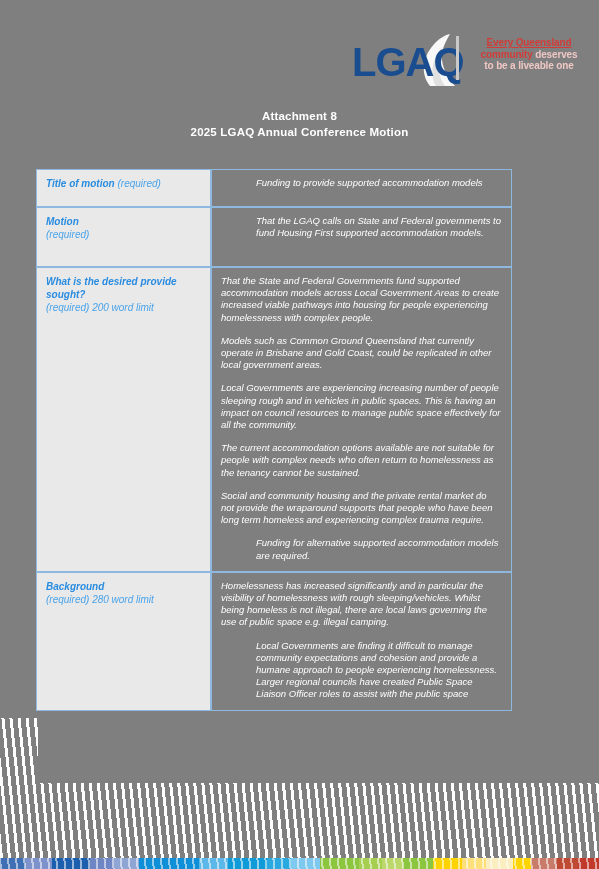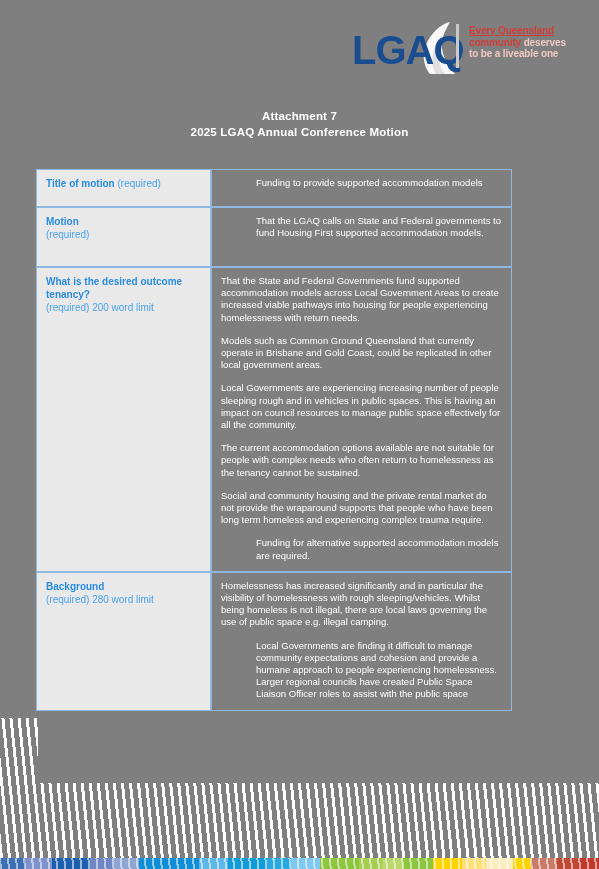--- a/index.html
+++ b/index.html
@@ -14,23 +14,24 @@
     position: relative;
     width: 599px;
     height: 869px;
     background: #7f7f7f;
     overflow: hidden;
   }
 
   
   .header {
     position: absolute;
-    top: 0; left: 0;
+    top: 12px; left: 0;
     width: 589px;
     height: 96px;
+    text-align: center;
   }
   .logo-block {
     position: absolute;
     top: 18px;
     left: 352px;
     width: 230px;
     height: 60px;
   }
   .logo-mark {
     position: absolute;
@@ -97,21 +98,21 @@
 
   
   .motion-table {
     position: absolute;
     top: 169px;
     left: 36px;
     width: 476px;
     border-collapse: separate;
     border-spacing: 0;
   }
-  .motion-table tr { vertical-align: top; }
+  .motion-table tr { vertical-align: top; font-style: italic; }
   .motion-table td {
     border: 1px solid #8fb8e0;
     padding: 7px 9px 9px 9px;
   }
   td.label-cell {
     width: 155px;
     background: #e9e9e9;
     color: #2a8ce0;
     font-size: 10px;
     line-height: 13px;
@@ -219,42 +220,42 @@
       <div class="tagline">
         <span class="tag-l1">Every Queensland</span>
         <span class="tag-l2"><span>community</span> <span class="soft">deserves</span></span>
         <span class="tag-l3">to be a liveable one</span>
       </div>
 
     </div>
   </div>
 
   <div class="doc-title">
-    <span>Attachment 7</span>
+    <span>Attachment 8</span>
     <span class="line2">2025 LGAQ Annual Conference Motion</span>
   </div>
 
   <table class="motion-table">
     <tbody>
         <tr class="row-title">
           <td class="label-cell"><span class="lbl-bold">Title of motion</span> <span class="lbl-sub">(required)</span></td>
           <td class="value-cell">
             <p>Funding to provide supported accommodation models</p>
           </td>
         </tr>
         <tr class="row-motion">
           <td class="label-cell"><span class="lbl-bold">Motion</span><br><span class="lbl-sub">(required)</span></td>
           <td class="value-cell">
             <p>That the LGAQ calls on State and Federal governments to fund Housing First supported accommodation models.</p>
           </td>
         </tr>
         <tr class="row-outcome">
-          <td class="label-cell"><span class="lbl-bold">What is the desired outcome tenancy?</span><br><span class="lbl-sub">(required) 200 word limit</span></td>
+          <td class="label-cell"><span class="lbl-bold">What is the desired provide sought?</span><br><span class="lbl-sub">(required) 200 word limit</span></td>
           <td class="value-cell">
-            <p>That the State and Federal Governments fund supported accommodation models across Local Government Areas to create increased viable pathways into housing for people experiencing homelessness with return needs.</p>
+            <p>That the State and Federal Governments fund supported accommodation models across Local Government Areas to create increased viable pathways into housing for people experiencing homelessness with complex people.</p>
             <p>Models such as Common Ground Queensland that currently operate in Brisbane and Gold Coast, could be replicated in other local government areas.</p>
             <p>Local Governments are experiencing increasing number of people sleeping rough and in vehicles in public spaces. This is having an impact on council resources to manage public space effectively for all the community.</p>
             <p>The current accommodation options available are not suitable for people with complex needs who often return to homelessness as the tenancy cannot be sustained.</p>
             <p>Social and community housing and the private rental market do not provide the wraparound supports that people who have been long term homeless and experiencing complex trauma require.</p>
             <p>Funding for alternative supported accommodation models are required.</p>
           </td>
         </tr>
         <tr class="row-background">
           <td class="label-cell"><span class="lbl-bold">Background</span><br><span class="lbl-sub">(required) 280 word limit</span></td>
           <td class="value-cell">

